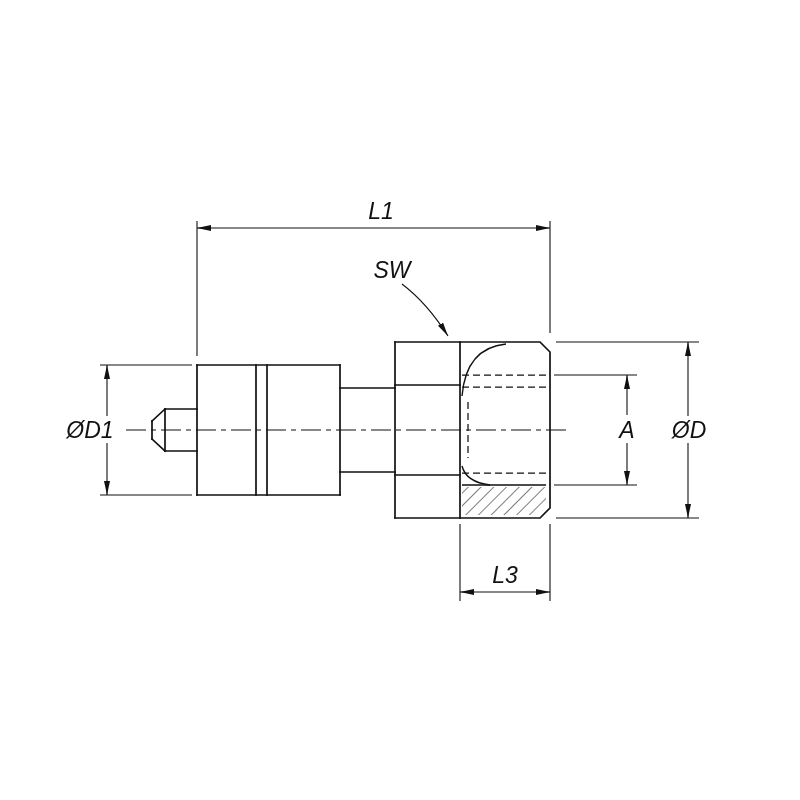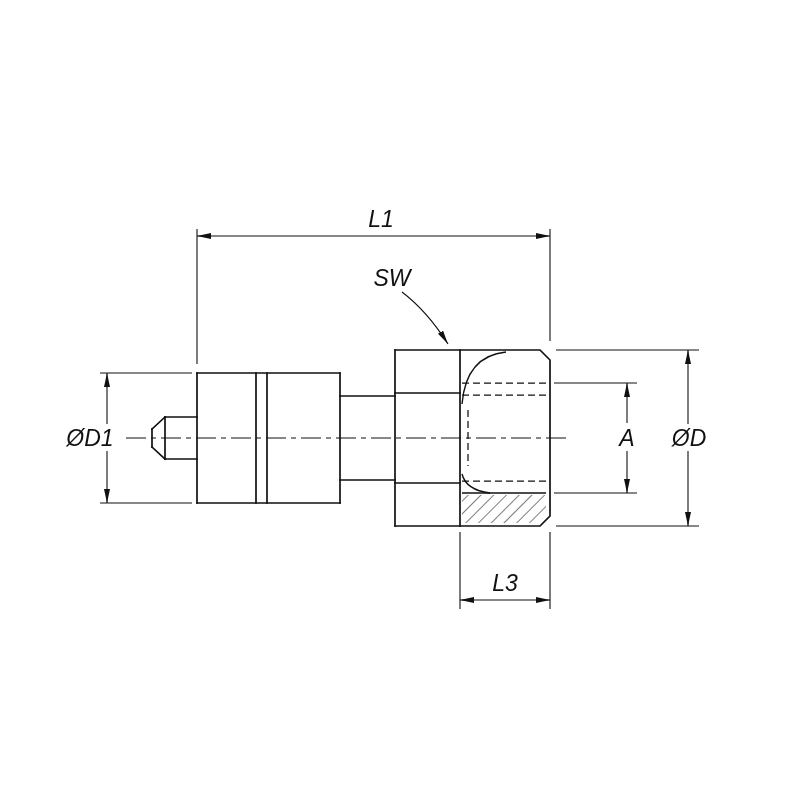--- a/index.html
+++ b/index.html
@@ -8,21 +8,20 @@
     background: #ffffff;
     width: 800px;
     height: 800px;
     overflow: hidden;
     font-family: "Liberation Sans", sans-serif;
   }
   .drawing-wrap {
     width: 800px;
     height: 576px;
     background: #ffffff;
-    margin-top: 8px;
   }
   svg { display: block; }
   .outline   { stroke: #111; stroke-width: 1.7; fill: none; stroke-linecap: square; }
   .internal  { stroke: #111; stroke-width: 1.4; fill: none; }
   .hiddenln  { stroke: #111; stroke-width: 1.25; fill: none; stroke-dasharray: 7 4; }
   .centerln  { stroke: #111; stroke-width: 1.1; fill: none; stroke-dasharray: 20 5 5 5; }
   .dimln     { stroke: #111; stroke-width: 1.1; fill: none; }
   .lbl       { font-family: "Liberation Sans", sans-serif; font-style: italic; font-size: 23px; fill: #111; }
   .lblbg     { fill: #ffffff; }
 </style>

